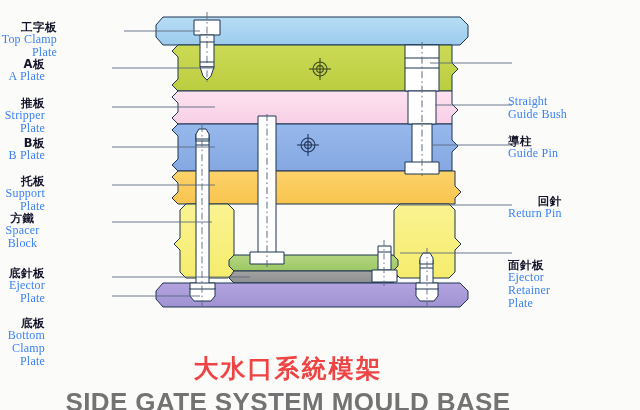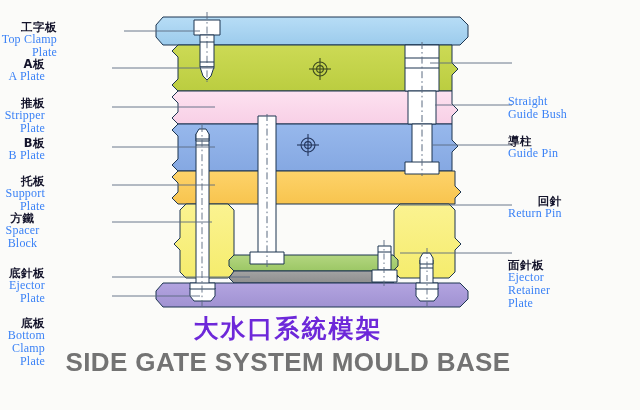--- a/index.html
+++ b/index.html
@@ -16,21 +16,21 @@
   .lbl{position:absolute;text-align:right;line-height:1.08;}
   .lbl.r{text-align:left;}
   .cn{font-family:"DejaVu Sans", sans-serif;font-weight:700;font-size:11.5px;color:#14142b;letter-spacing:.5px;}
   .en{font-family:"Liberation Serif", serif;font-weight:400;font-size:12px;color:#3b82f6;letter-spacing:.2px;}
 
   #title{
     position:absolute;left:0;right:0;top:312px;text-align:center;
   }
   #title .t-cn{
     font-family:"DejaVu Sans", sans-serif;font-weight:700;
-    font-size:25px;color:#6d28d9;letter-spacing:2px;
+    font-size:25px;color:#ef4444;letter-spacing:2px;margin-top:40px;
   }
   #title .t-en{
     font-family:"Liberation Sans", sans-serif;font-weight:700;
     font-size:26px;color:#737373;letter-spacing:.4px;margin-top:2px;
   }
 </style>
 </head>
 <body style="background: rgb(251, 251, 249);">
 
 <div id="stage">

